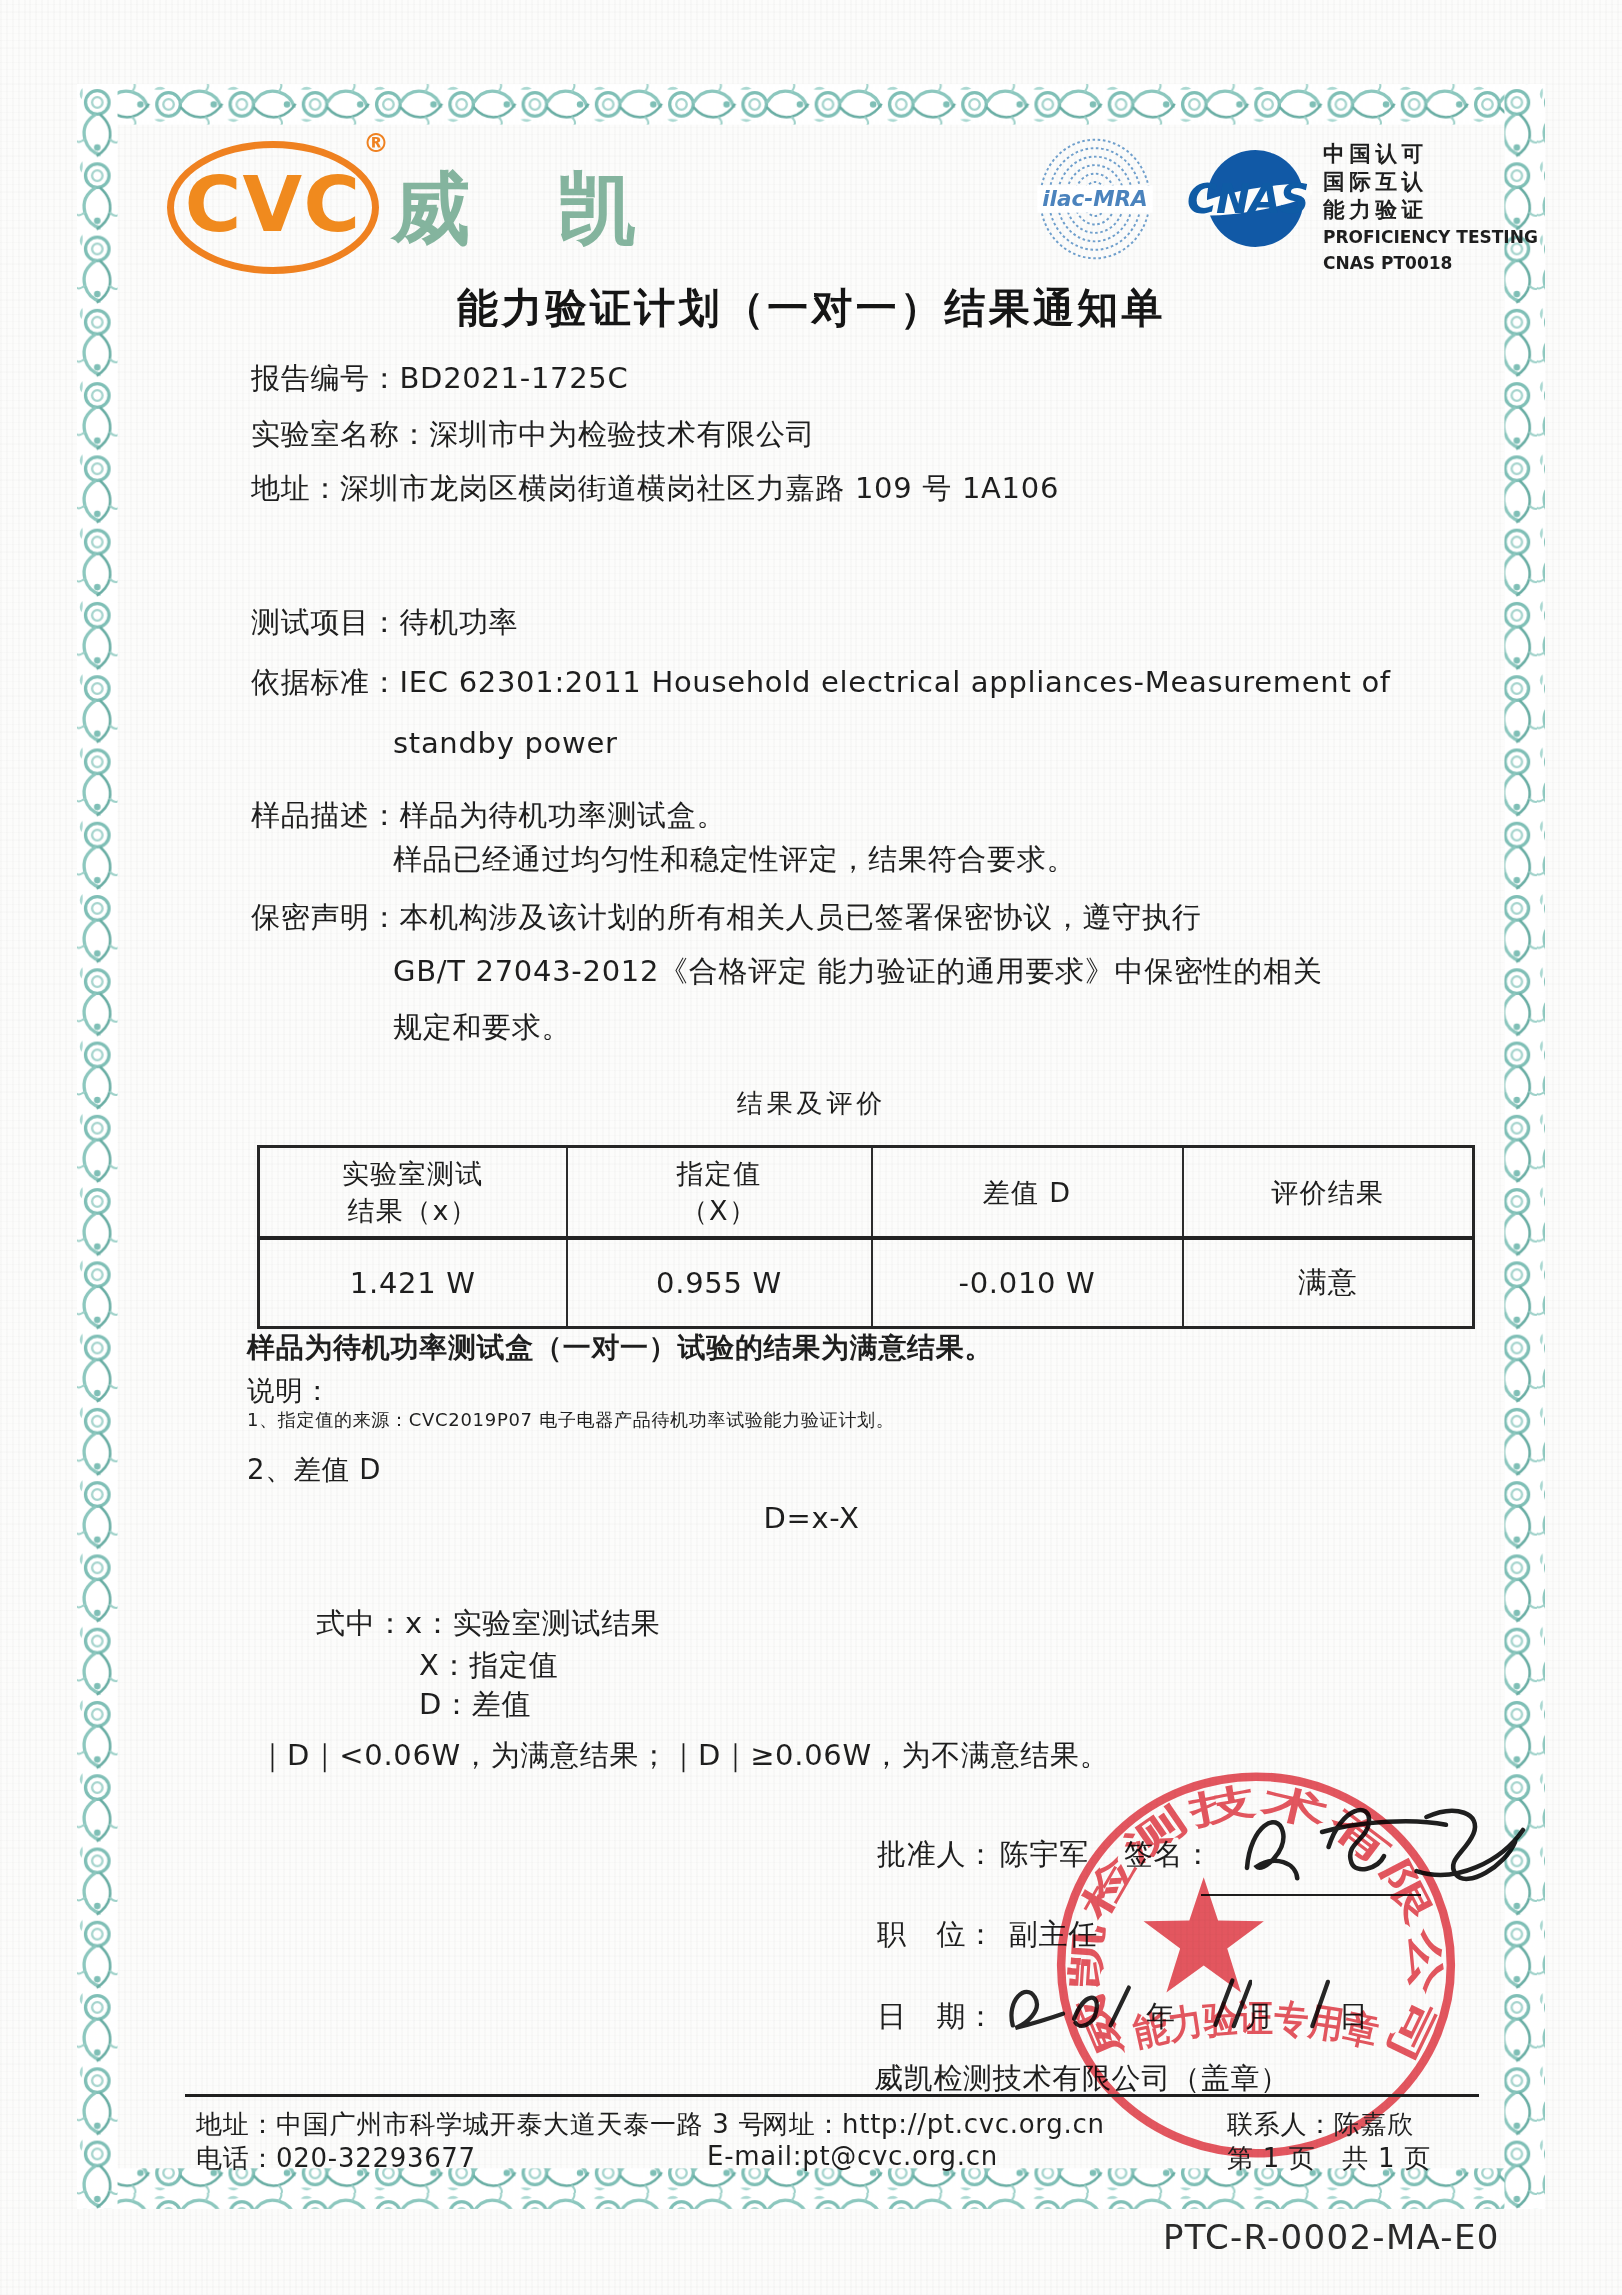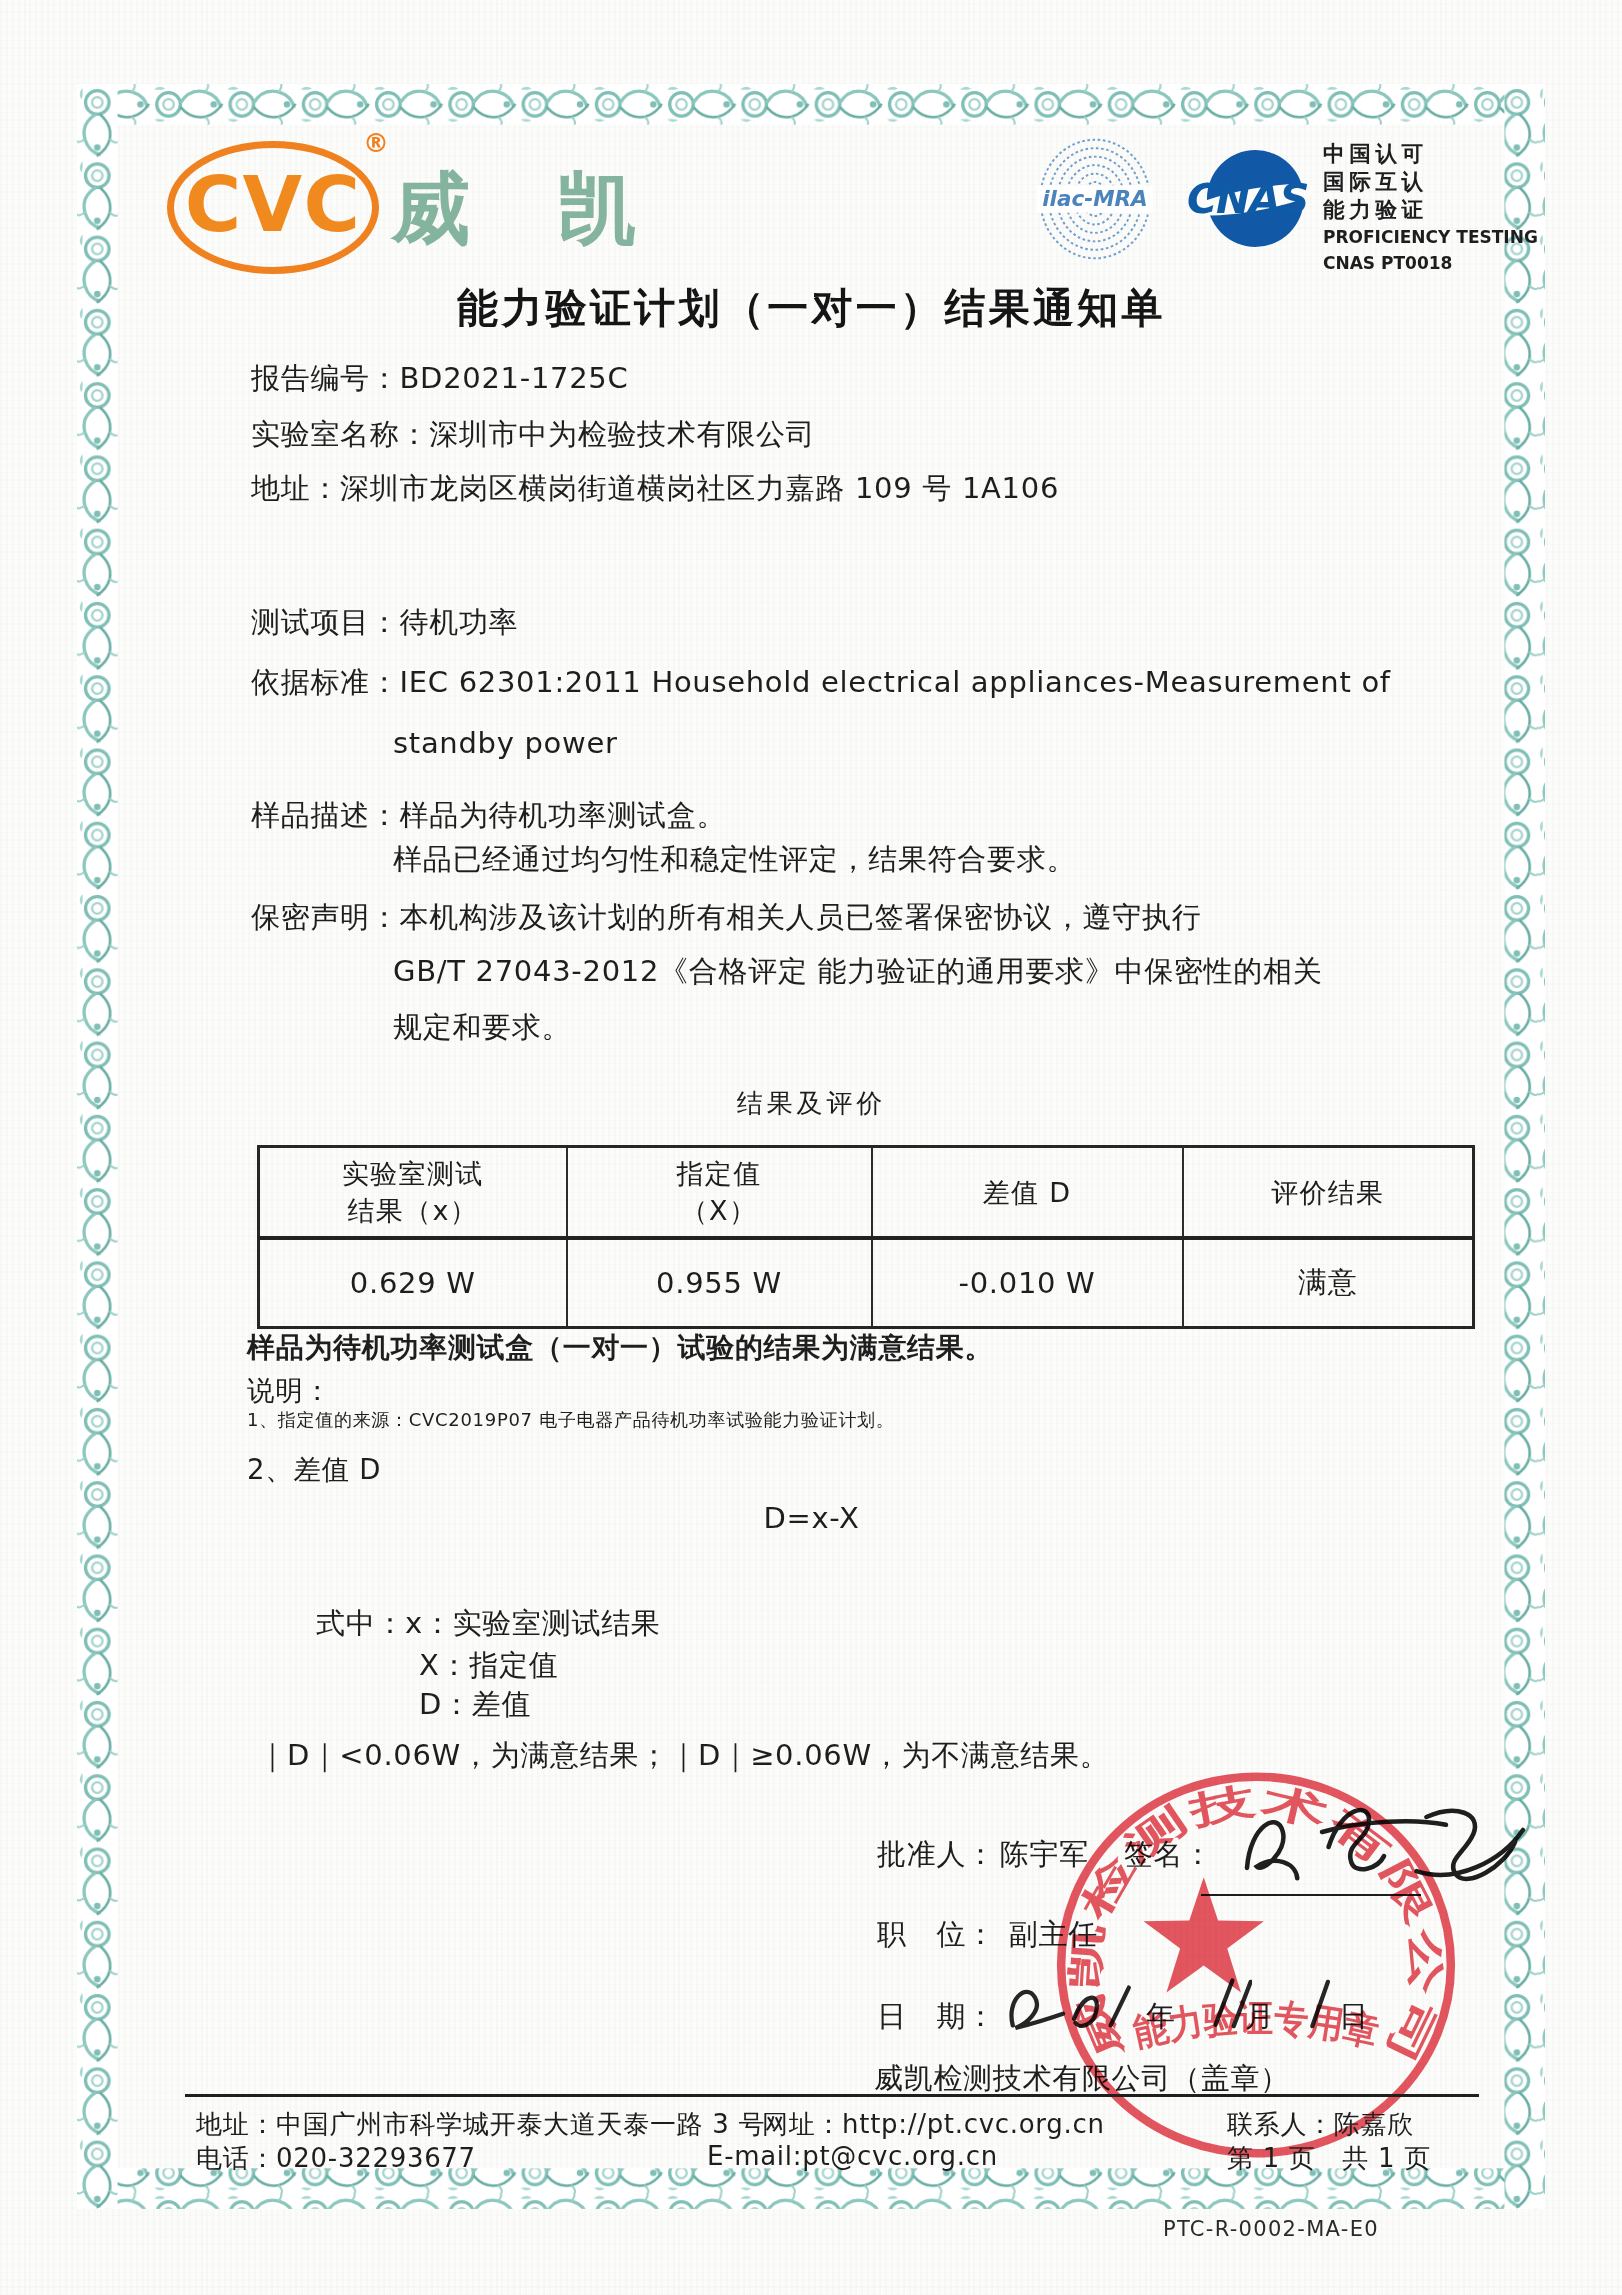--- a/index.html
+++ b/index.html
@@ -27,21 +27,21 @@
   .accred .en{font-size:17px;font-weight:700;line-height:23.6px;letter-spacing:0px;margin-top:2px;}
   
   table.results{position:absolute;left:257px;top:1145px;width:1214px;border-collapse:collapse;
          table-layout:fixed;border:3.9px solid #262626;}
   table.results th{border:2px solid #2c2c2c;border-bottom:4.6px solid #232323;height:86px;
          font-size:27px;font-weight:400;line-height:37px;letter-spacing:1.3px;}
   table.results td{border:2px solid #2c2c2c;height:84px;text-align:center;font-size:29px;letter-spacing:0.7px;}
   .sig-underline{position:absolute;left:1201px;top:1894px;width:220px;height:0;border-top:2.6px solid #1d1d1d;}
   .footer-rule{position:absolute;left:185px;top:2094px;width:1294px;height:3.3px;background:#1f1f1f;}
   .footer-item{position:absolute;font-size:26px;letter-spacing:0.7px;white-space:nowrap;}
-  .doc-code{position:absolute;left:1163px;top:2217px;font-size:21px;letter-spacing:1.3px;color:#2a2a2a;}
+  .doc-code{position:absolute;left:1163px;top:2217px;font-size:34px;letter-spacing:1.3px;color:#2a2a2a;}
   .stamp{position:absolute;left:1040px;top:1759px;opacity:.9;mix-blend-mode:multiply;}
   .hw{position:absolute;mix-blend-mode:multiply;}
 </style>
 </head>
 <body>
 
 <div id="page">
 
   <svg class="abs" style="left:77px;top:84px;" width="1468" height="2125" viewBox="0 0 2244 3248">
     <defs>
@@ -160,21 +160,21 @@
         <span>（X）</span>
       </th>
       <th>
         <span>差值 D</span>
       </th>
       <th>
         <span>评价结果</span>
       </th>
     </tr>
     <tr>
-      <td>0.629 W</td>
+      <td>1.421 W</td>
       <td>0.955 W</td>
       <td>-0.010 W</td>
       <td>满意</td>
     </tr>
   </tbody>
     </table>
 
   <div class="line bold" style="left:247px;top:1331px;font-size:28px;">样品为待机功率测试盒（一对一）试验的结果为满意结果。</div>
   <div class="line" style="left:247px;top:1374px;font-size:27.5px;">说明：</div>
   <div class="line" style="left:247px;top:1409px;font-size:18px;">1、指定值的来源：CVC2019P07 电子电器产品待机功率试验能力验证计划。</div>

